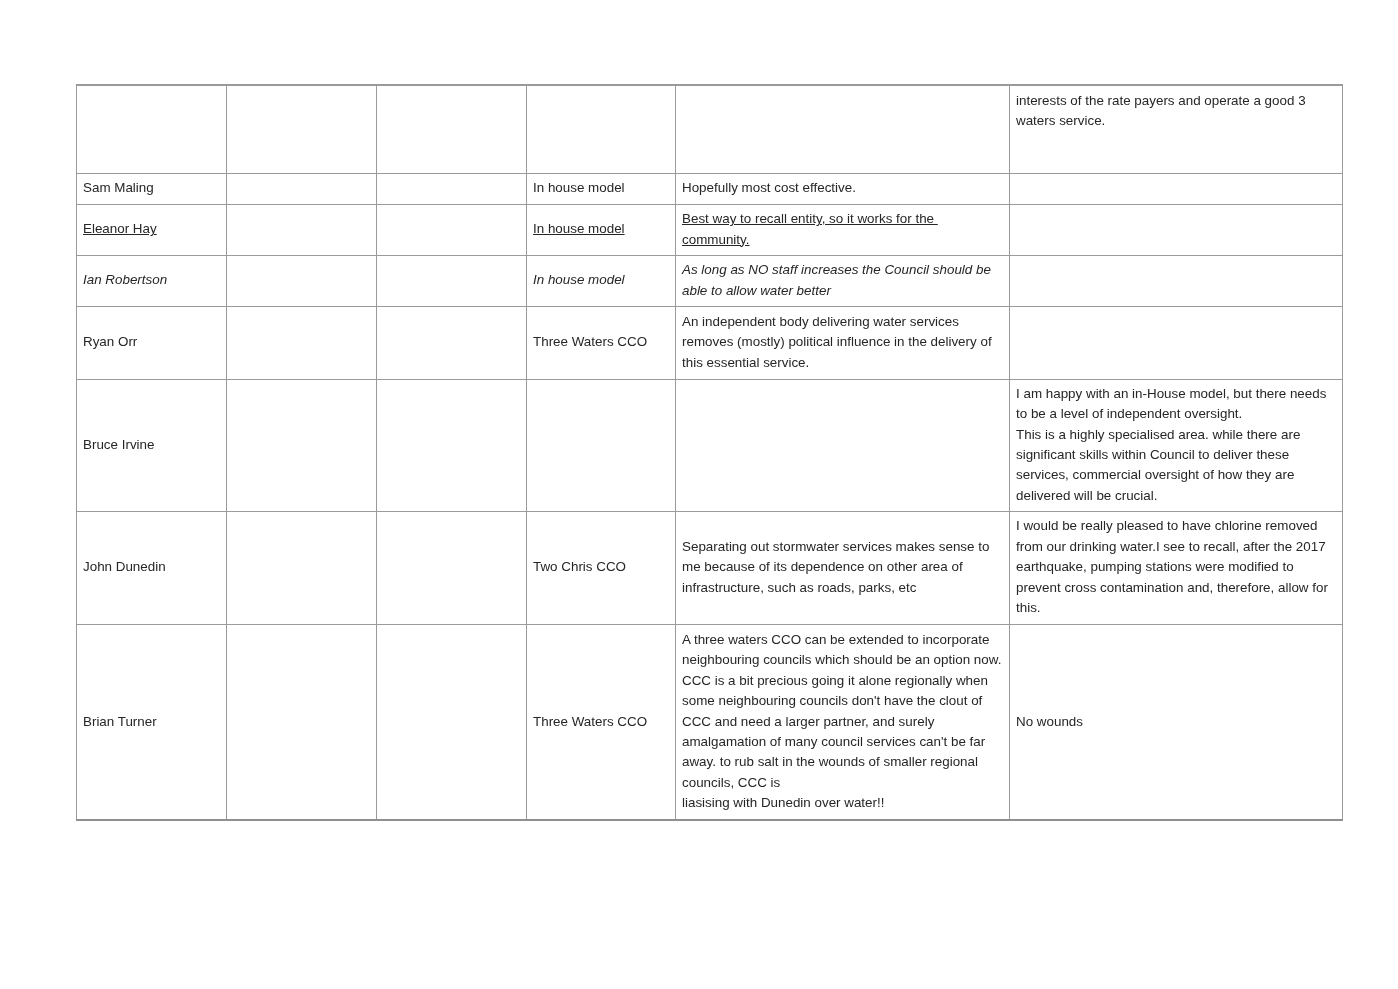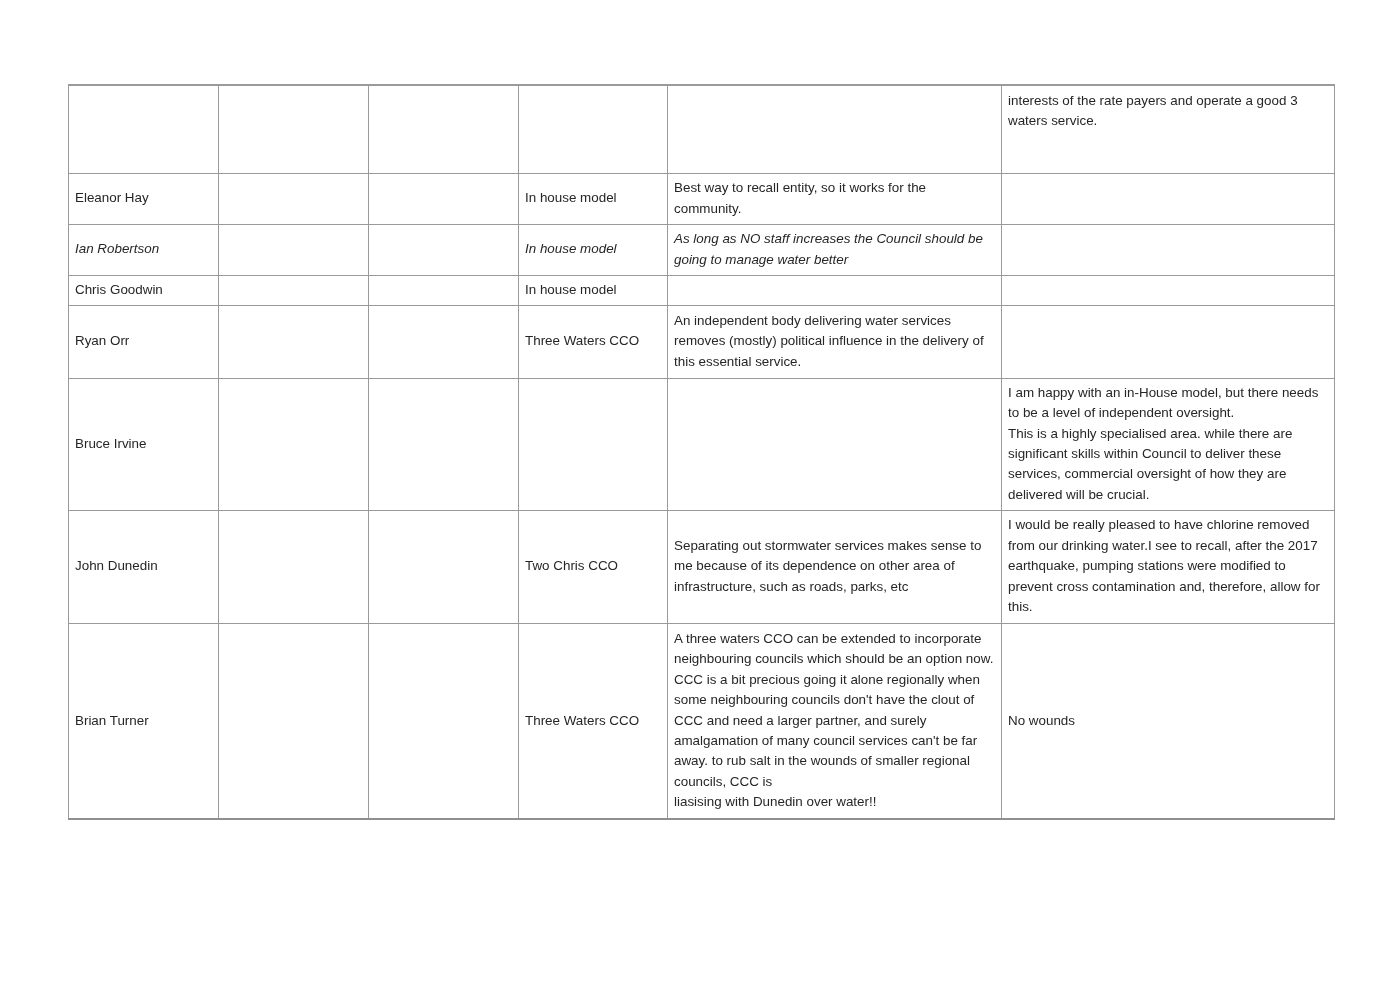--- a/index.html
+++ b/index.html
@@ -9,21 +9,21 @@
     font-family: "Liberation Sans", sans-serif;
   }
   .page {
     position: relative;
     width: 1398px; height: 989px;
     background: #ffffff;
     overflow: hidden;
   }
   table.survey {
     position: absolute;
-    left: 68px; top: 84px;
+    left: 76px; top: 84px;
     width: 1266px;
     table-layout: fixed;
     border-collapse: collapse;
     font-size: 13.4px;
     line-height: 20.4px;
     color: #262626;
     border-top: 2px solid #9a9a9a;
     border-bottom: 2px solid #8f8f8f;
   }
   table.survey td {
@@ -31,21 +31,21 @@
     vertical-align: middle;
     padding: 3px 6px;
     overflow-wrap: break-word;
   }
   table.survey td .cell-text {
     white-space: pre-wrap;
   }
   tr.r0 td { vertical-align: top; padding-top: 5px; }
   tr.r0 { height: 88px; }
   tr.r1 { height: 31px; }
-  tr.r2 { height: 51px; }
+  tr.r2 { height: 51px; text-decoration: underline; }
   tr.r3 { height: 51px; font-style: italic; }
   tr.r4 { height: 30px; }
   tr.r5 { height: 73px; }
   tr.r6 { height: 132px; }
   tr.r7 { height: 113px; }
   tr.r8 { height: 196px; }
 </style>
 </head>
 <body>
 
@@ -73,20 +73,40 @@
         <td>
             <div class="cell-text"></div>
           </td>
         <td>
             <div class="cell-text"></div>
           </td>
         <td>
             <div class="cell-text">interests of the rate payers and operate a good 3 waters service.</div>
           </td>
       </tr>
+      <tr class="r1">
+        <td>
+            <div class="cell-text">Sam Maling</div>
+          </td>
+        <td>
+            <div class="cell-text"></div>
+          </td>
+        <td>
+            <div class="cell-text"></div>
+          </td>
+        <td>
+            <div class="cell-text">In house model</div>
+          </td>
+        <td>
+            <div class="cell-text">Hopefully most cost effective.</div>
+          </td>
+        <td>
+            <div class="cell-text"></div>
+          </td>
+      </tr>
       <tr class="r2">
         <td>
             <div class="cell-text">Eleanor Hay</div>
           </td>
         <td>
             <div class="cell-text"></div>
           </td>
         <td>
             <div class="cell-text"></div>
           </td>
@@ -107,41 +127,21 @@
         <td>
             <div class="cell-text"></div>
           </td>
         <td>
             <div class="cell-text"></div>
           </td>
         <td>
             <div class="cell-text">In house model</div>
           </td>
         <td>
-            <div class="cell-text">As long as NO staff increases the Council should be going to manage water better</div>
-          </td>
-        <td>
-            <div class="cell-text"></div>
-          </td>
-      </tr>
-      <tr class="r4">
-        <td>
-            <div class="cell-text">Chris Goodwin</div>
-          </td>
-        <td>
-            <div class="cell-text"></div>
-          </td>
-        <td>
-            <div class="cell-text"></div>
-          </td>
-        <td>
-            <div class="cell-text">In house model</div>
-          </td>
-        <td>
-            <div class="cell-text"></div>
+            <div class="cell-text">As long as NO staff increases the Council should be able to allow water better</div>
           </td>
         <td>
             <div class="cell-text"></div>
           </td>
       </tr>
       <tr class="r5">
         <td>
             <div class="cell-text">Ryan Orr</div>
           </td>
         <td>

